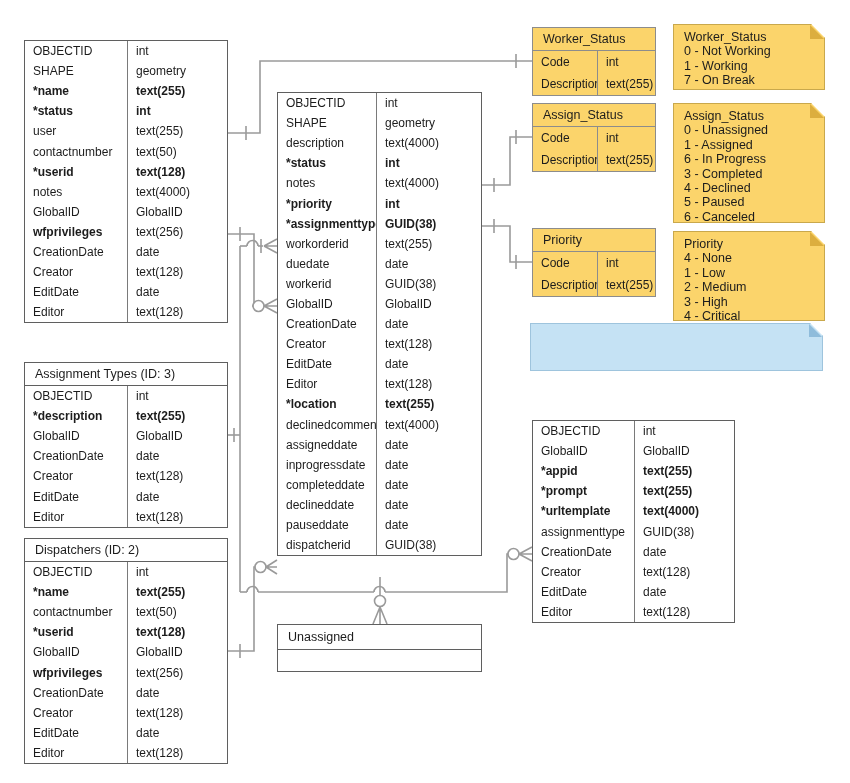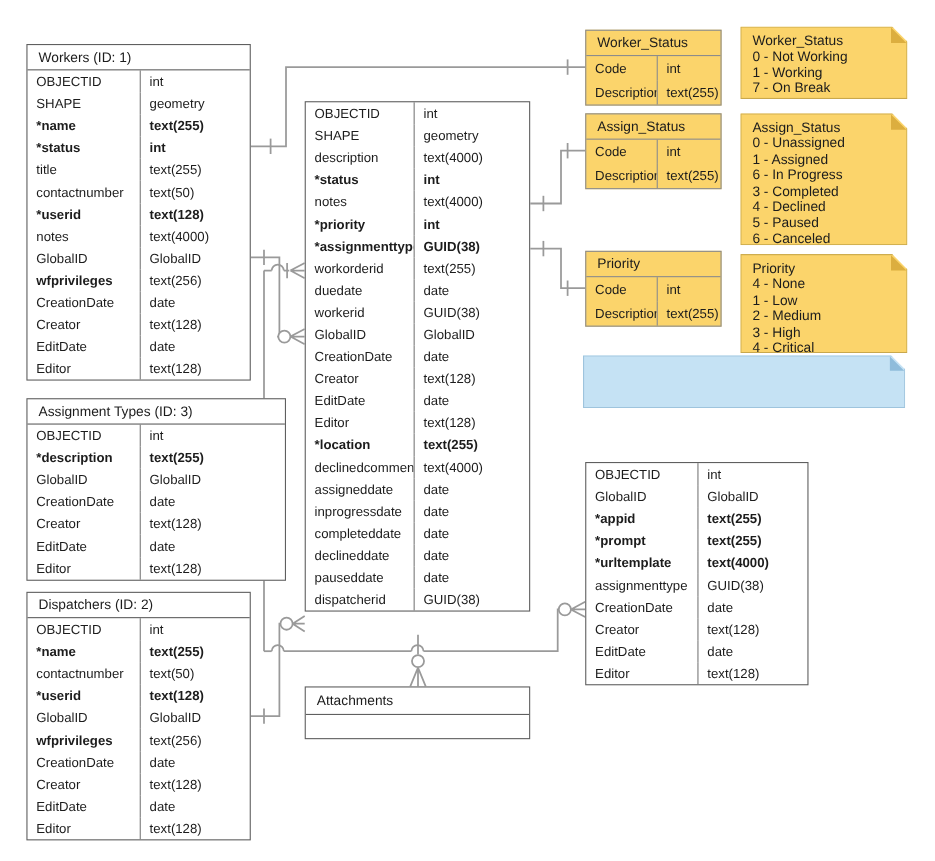--- a/index.html
+++ b/index.html
@@ -103,42 +103,39 @@
       <path d="M516,255 V269"></path>
     </g>
 
     <g>
       <path d="M380,577 V595"></path>
       <circle cx="380" cy="601" r="5.5" fill="#ffffff"></circle>
       <path d="M380,607 L373,624 M380,607 L380,624 M380,607 L387,624"></path>
     </g>
   </svg>
 <div class="tbl" style="left: 24px; top: 40px; width: 204px;">
-      <div class="hdr" style="height: 23px;">
-        <span>Workers (ID: 1)</span>
-      </div>
       <div class="body">
         <div class="row" style="height: 20.1px;">
           <div class="cell name" style="width: 102px;">OBJECTID</div>
           <div class="cell type" style="flex: 1 1 0%;">int</div>
         </div>
         <div class="row" style="height: 20.1px;">
           <div class="cell name" style="width: 102px;">SHAPE</div>
           <div class="cell type" style="flex: 1 1 0%;">geometry</div>
         </div>
         <div class="row" style="height: 20.1px;">
           <div class="cell name b" style="width: 102px;">*name</div>
           <div class="cell type b" style="flex: 1 1 0%;">text(255)</div>
         </div>
         <div class="row" style="height: 20.1px;">
           <div class="cell name b" style="width: 102px;">*status</div>
           <div class="cell type b" style="flex: 1 1 0%;">int</div>
         </div>
         <div class="row" style="height: 20.1px;">
-          <div class="cell name" style="width: 102px;">title</div>
+          <div class="cell name" style="width: 102px;">user</div>
           <div class="cell type" style="flex: 1 1 0%;">text(255)</div>
         </div>
         <div class="row" style="height: 20.1px;">
           <div class="cell name" style="width: 102px;">contactnumber</div>
           <div class="cell type" style="flex: 1 1 0%;">text(50)</div>
         </div>
         <div class="row" style="height: 20.1px;">
           <div class="cell name b" style="width: 102px;">*userid</div>
           <div class="cell type b" style="flex: 1 1 0%;">text(128)</div>
         </div>
@@ -165,21 +162,21 @@
         <div class="row" style="height: 20.1px;">
           <div class="cell name" style="width: 102px;">EditDate</div>
           <div class="cell type" style="flex: 1 1 0%;">date</div>
         </div>
         <div class="row" style="height: 20.1px;">
           <div class="cell name" style="width: 102px;">Editor</div>
           <div class="cell type" style="flex: 1 1 0%;">text(128)</div>
         </div>
       </div>
     </div>
-    <div class="tbl" style="left: 24px; top: 362px; width: 236px;">
+    <div class="tbl" style="left: 24px; top: 362px; width: 204px;">
       <div class="hdr" style="height: 23px;">
         <span>Assignment Types (ID: 3)</span>
       </div>
       <div class="body">
         <div class="row" style="height: 20.1px;">
           <div class="cell name" style="width: 102px;">OBJECTID</div>
           <div class="cell type" style="flex: 1 1 0%;">int</div>
         </div>
         <div class="row" style="height: 20.1px;">
           <div class="cell name b" style="width: 102px;">*description</div>
@@ -389,21 +386,21 @@
           <div class="cell type" style="flex: 1 1 0%;">date</div>
         </div>
         <div class="row" style="height: 20.1px;">
           <div class="cell name" style="width: 101px;">Editor</div>
           <div class="cell type" style="flex: 1 1 0%;">text(128)</div>
         </div>
       </div>
     </div>
     <div class="tbl" style="left: 277px; top: 624px; width: 205px;">
       <div class="hdr" style="height: 25px;">
-        <span>Attachments</span>
+        <span>Unassigned</span>
       </div>
       <div class="body">
         <div class="row" style="height: 21px;">
           <div class="cell name" style="width: 205px;"></div>
         </div>
       </div>
     </div>
     <div class="tbl enum" style="left: 532px; top: 27px; width: 124px;">
       <div class="hdr" style="height: 23px;">
         <span>Worker_Status</span>

